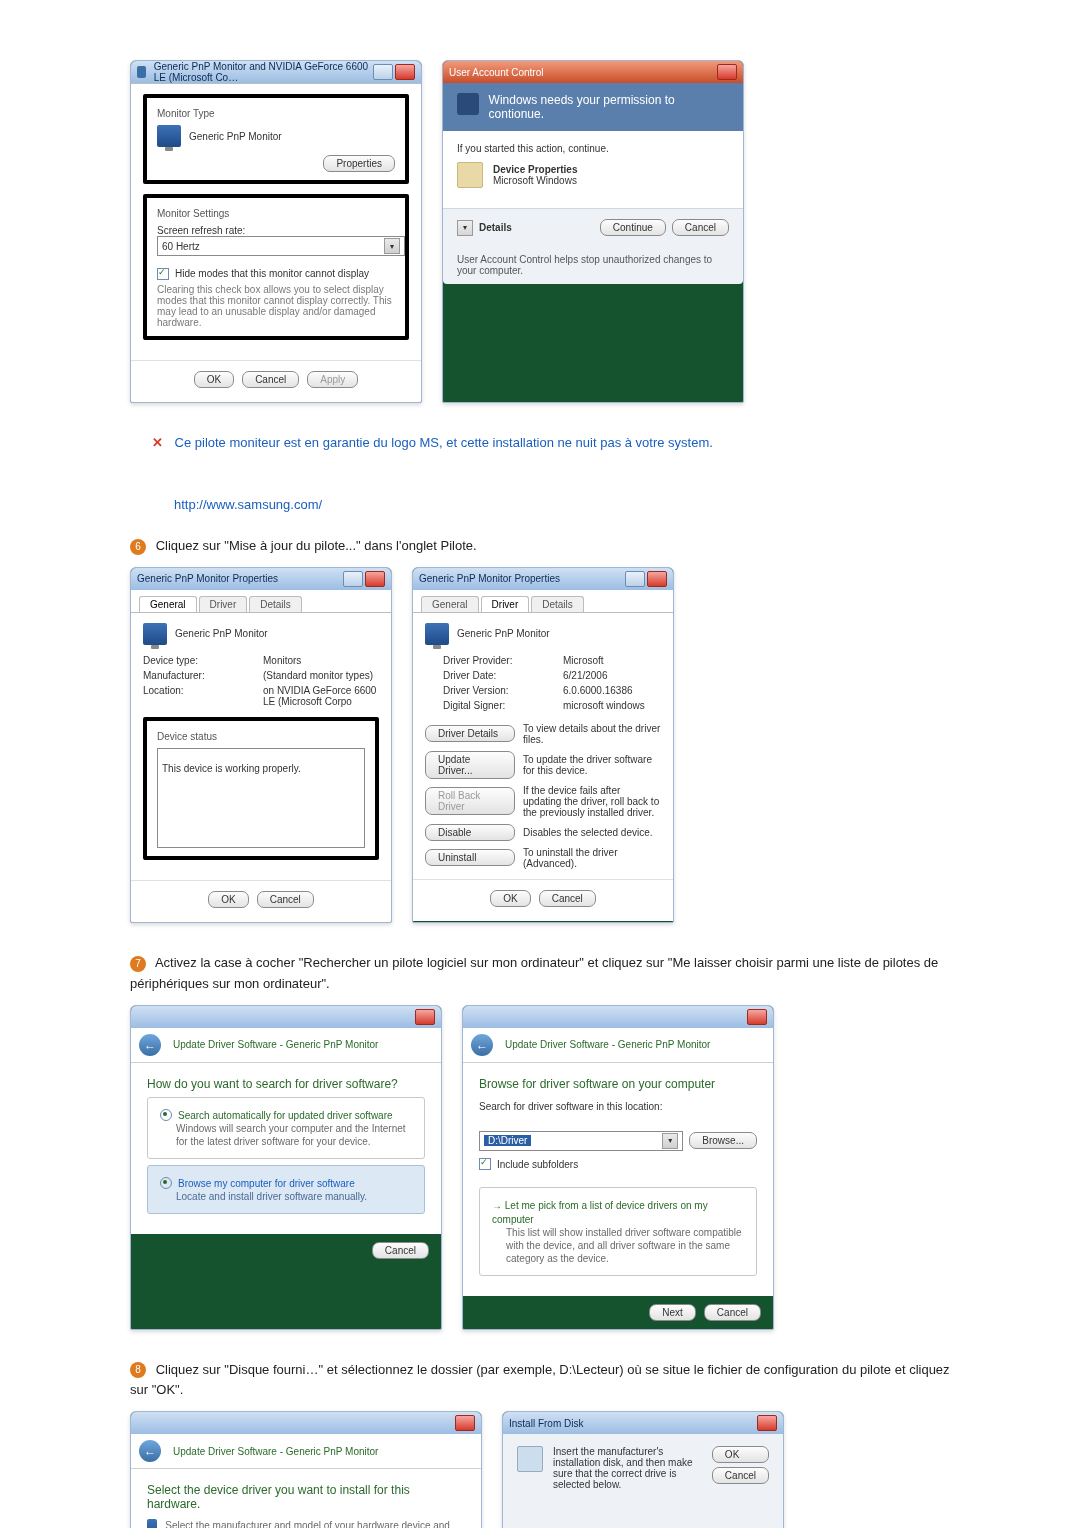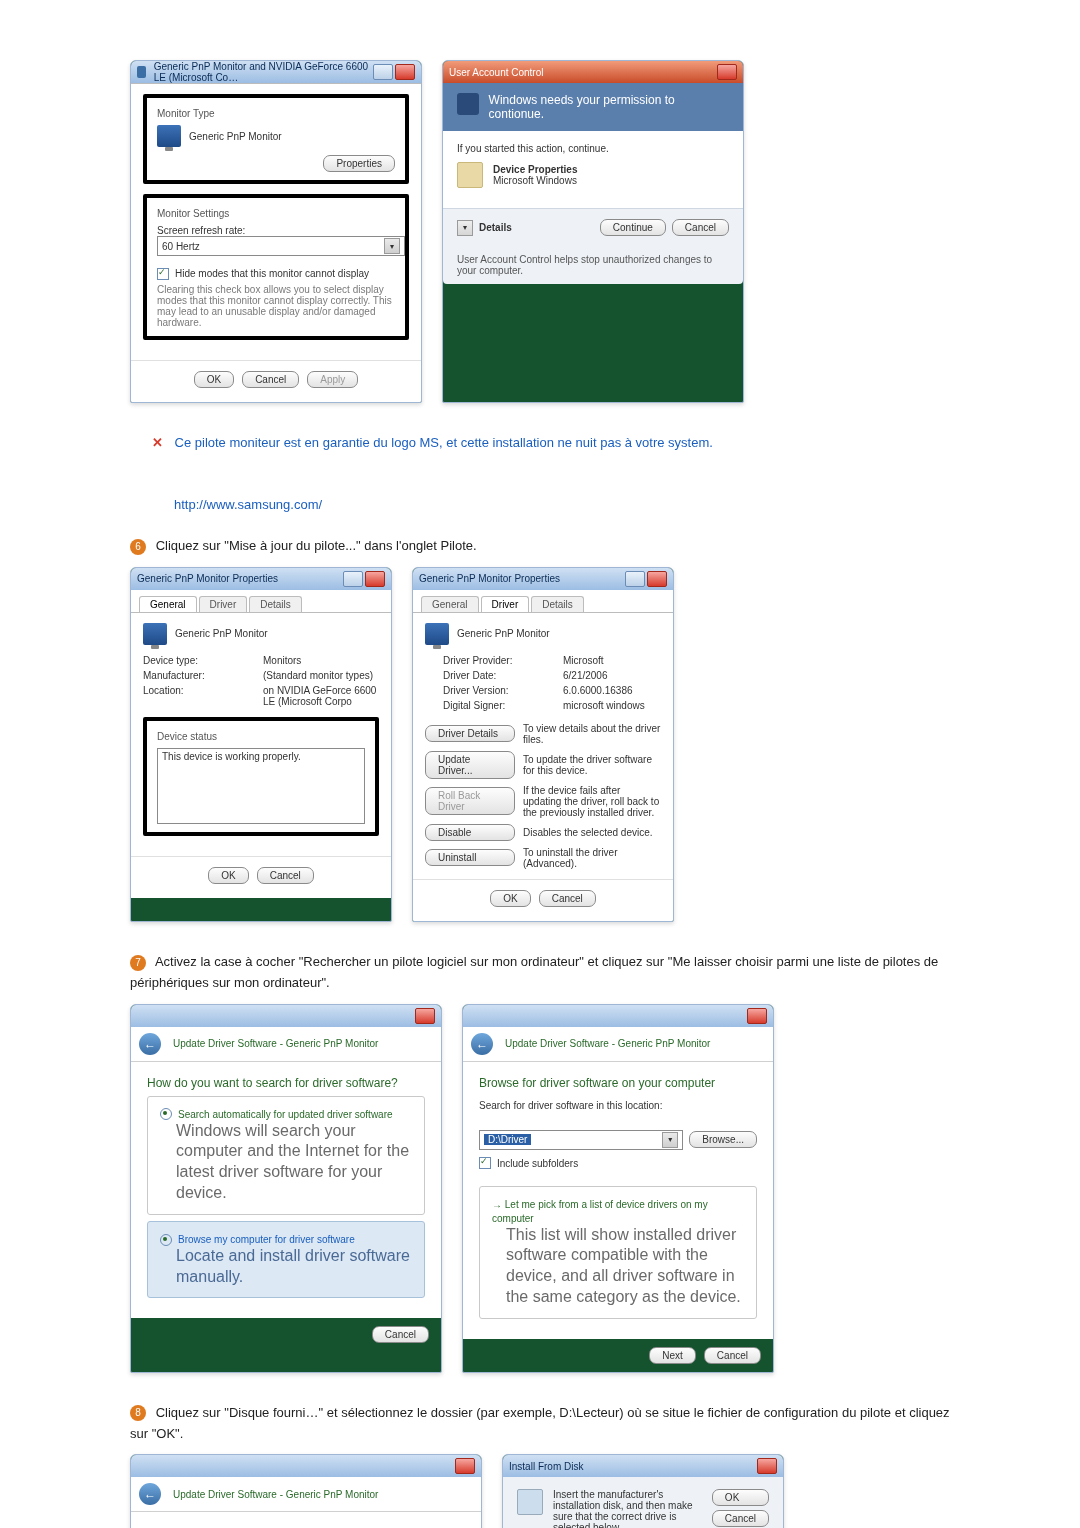--- a/index.html
+++ b/index.html
@@ -37,25 +37,25 @@
 .step-text{font-size:13px;line-height:1.6;color:#222;margin:20px 0 10px}
 .step-text .link{color:#1a5fbf}
 .blue-text{color:#1a5fbf;font-size:13px}
 .xmark{color:#d63b2c;font-weight:bold;margin-right:8px}
 .inset-blue{background:#dce8f4;border:1px solid #a8c1db;border-radius:3px;padding:10px 12px;margin:6px 0}
 .inset-white{background:#fff;border:1px solid #c9c9c9;border-radius:3px;padding:10px 12px;margin:6px 0}
 .radio{width:10px;height:10px;border:1px solid #6a8cb5;border-radius:50%;display:inline-block;margin-right:6px;vertical-align:middle}
 .radio.on::after{content:"";display:block;width:4px;height:4px;background:#2a6a2a;border-radius:50%;margin:2px}
 .chk{width:10px;height:10px;border:1px solid #6a8cb5;display:inline-block;margin-right:6px;vertical-align:middle;background:#fff}
 .chk.on::after{content:"✓";font-size:9px;display:block;margin-top:-2px;color:#2a6a2a}
-.field{border:1px solid #8a8a8a;background:#fff;font-size:10px;padding:2px 4px}
+.field{border:1px solid #8a8a8a;background:#fff;font-size:10px;padding:14px 4px}
 .kv{display:grid;grid-template-columns:110px auto;gap:4px 10px;font-size:10px;color:#333}
 .small-btn-row{display:flex;justify-content:flex-end;gap:8px;padding:8px 12px}
 .update-link{color:#1a5fbf;font-size:11px;cursor:default}
-.update-grey{color:#6a6a6a;font-size:16px;line-height:1.3}
+.update-grey{color:#6a6a6a;font-size:10px;line-height:1.3}
 .back-arrow{width:22px;height:22px;border-radius:50%;background:linear-gradient(#6fa7dc,#3a6ea5);display:flex;align-items:center;justify-content:center;color:#fff;font-size:12px}
 .crumb{font-size:10px;color:#2a6a2a;margin-left:6px}
 .disk-icon{width:24px;height:24px;background:#cde;border:1px solid #9ab;border-radius:2px}
 .chevron-btn{width:14px;height:14px;border:1px solid #9a9a9a;background:linear-gradient(#eee,#d6d6d6);display:inline-flex;align-items:center;justify-content:center;font-size:8px}
 .monitor-icon{width:24px;height:22px;background:linear-gradient(#3c72b8,#1f4a87);border-radius:2px;position:relative}
 .monitor-icon::after{content:"";position:absolute;left:8px;right:8px;bottom:-4px;height:4px;background:#888;border-radius:1px}
 </style>
 </head>
 <body>
 

